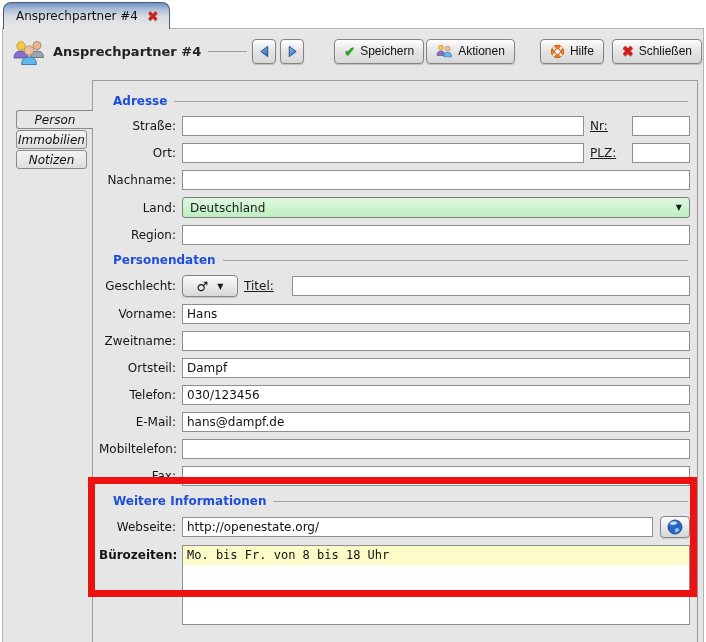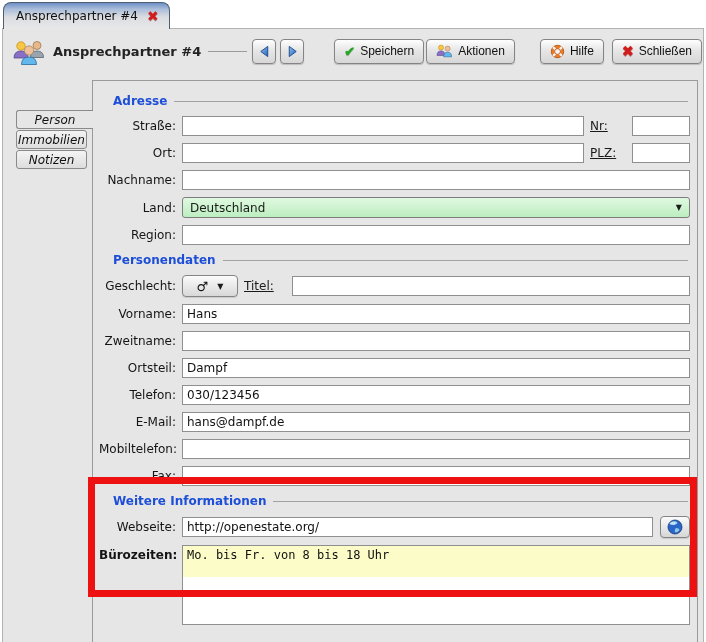--- a/index.html
+++ b/index.html
@@ -94,21 +94,21 @@
     border:1px solid #858585;border-radius:4px;cursor:pointer;
     background:linear-gradient(#fbfbfb,#d8d8d8);box-shadow:0 1px 1px rgba(0,0,0,.12);
   }
   .gcombo .gender{font-size:13px;color:#111;}
   .gcombo .combo-arrow{font-size:8px;color:#1c1c1c;}
   .fake-textarea{
     flex:1;min-width:0;height:80px;box-sizing:border-box;
     border:1px solid #8f8f8f;background:#ffffff;overflow:hidden;cursor:text;
   }
   .ta-line{
-    height:31px;box-sizing:border-box;background:#fcfcc8;
+    height:19px;box-sizing:border-box;background:#fcfcc8;
     font-family:"DejaVu Sans Mono","Liberation Mono",monospace;font-size:12px;color:#111;
     padding:2px 4px 0;white-space:pre;
   }
   .icon-btn{
     flex:none;width:30px;height:22px;margin-left:7px;box-sizing:border-box;
     display:flex;align-items:center;justify-content:center;
     border:1px solid #848484;border-radius:4px;cursor:pointer;
     background:linear-gradient(#fbfbfb,#d6d6d6);box-shadow:0 1px 1px rgba(0,0,0,.12);
   }
   

